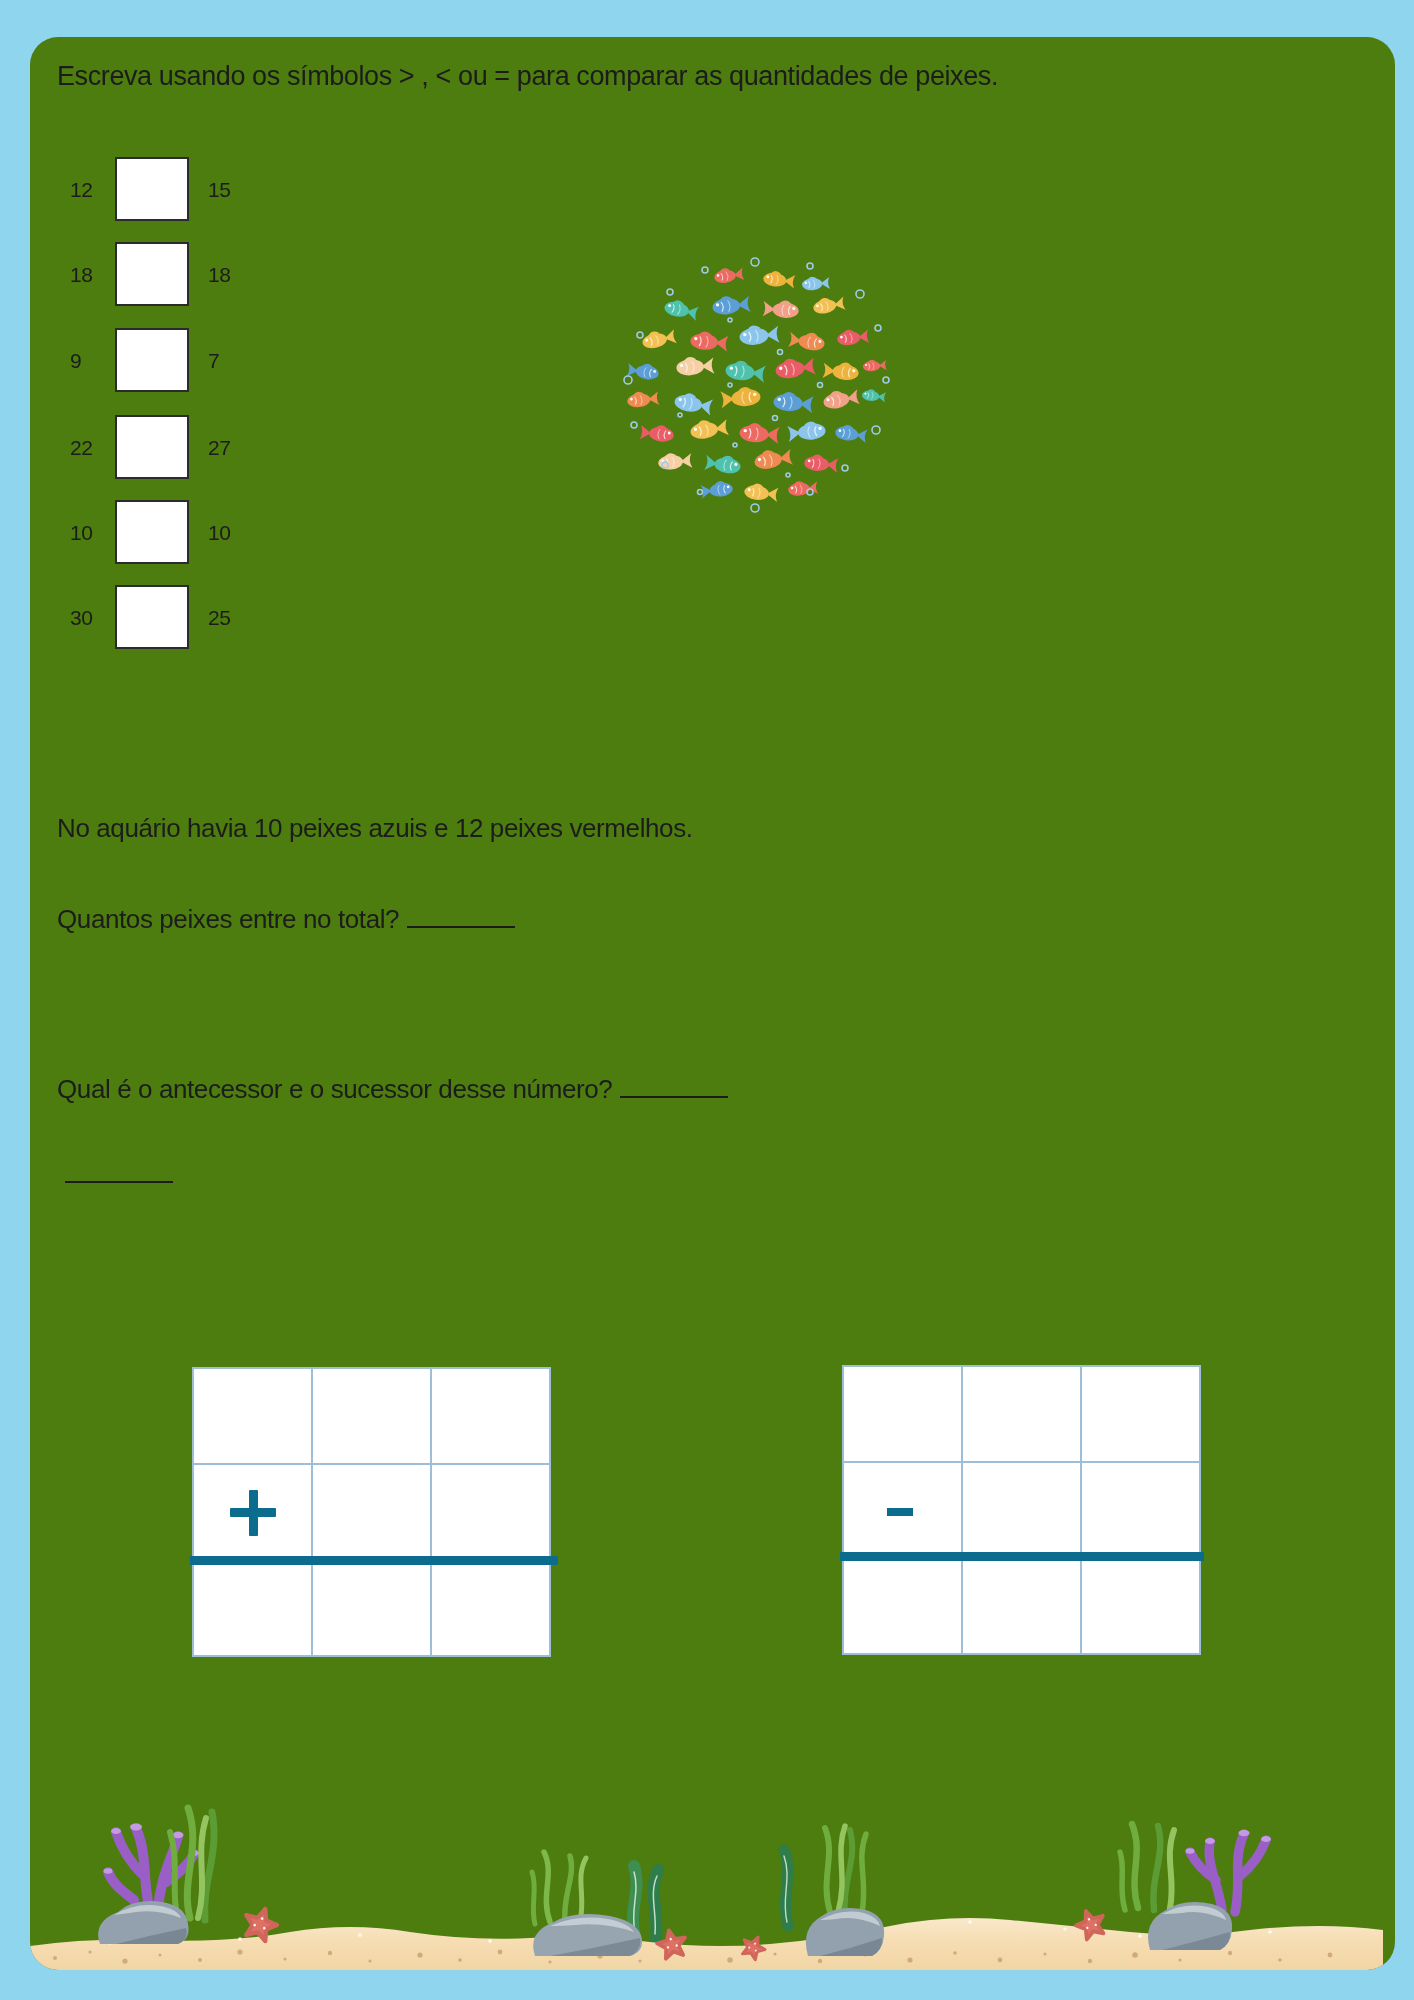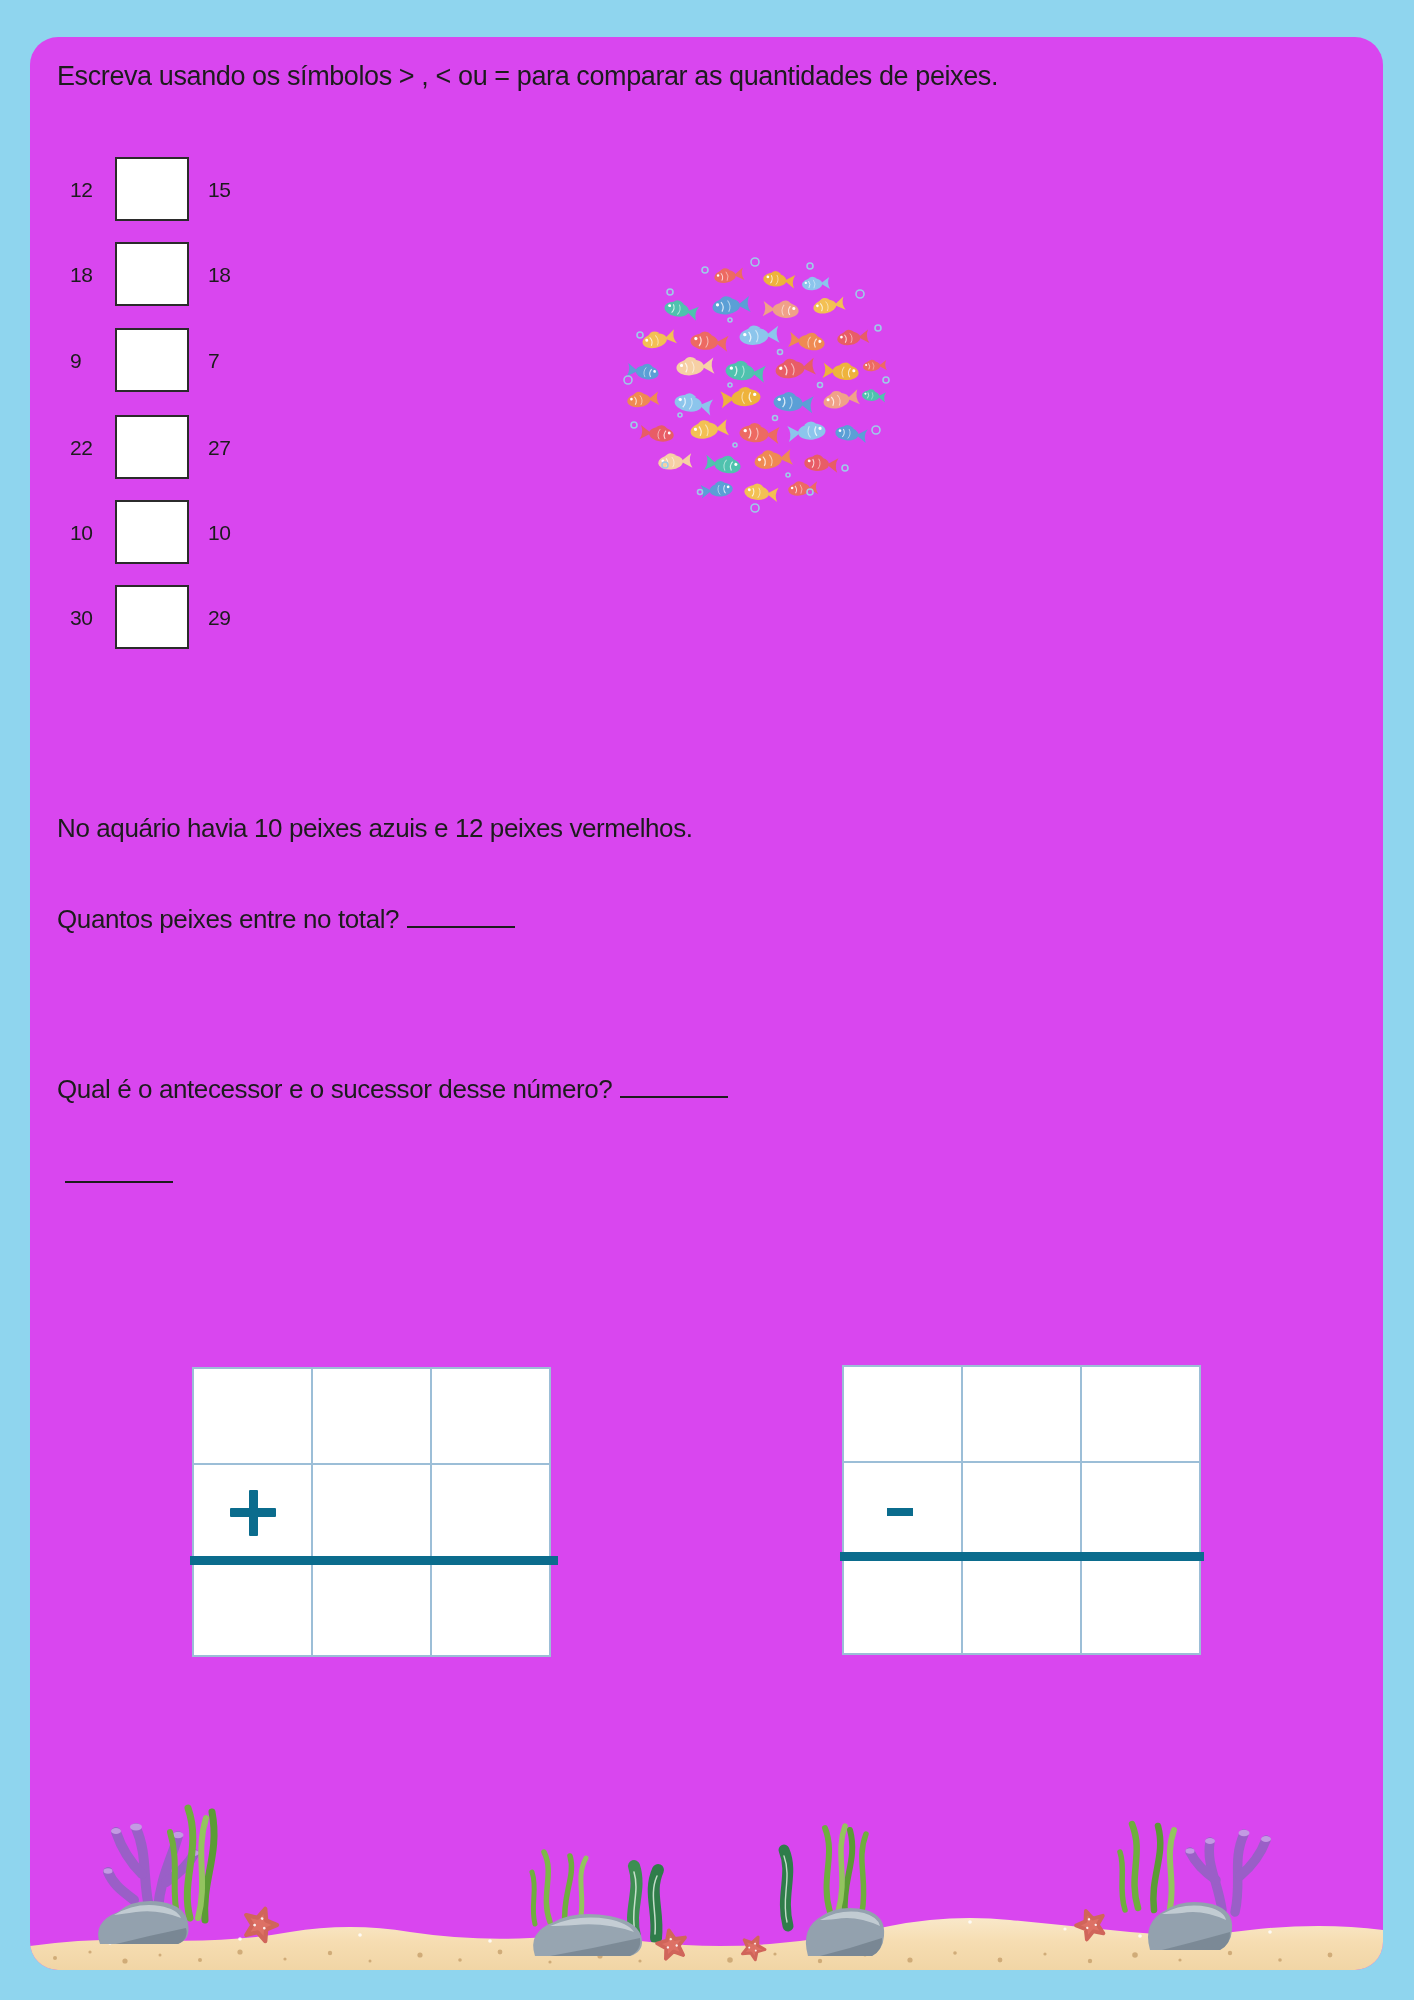--- a/index.html
+++ b/index.html
@@ -5,21 +5,21 @@
   html,body{margin:0;padding:0;}
   body{
     width:1414px;height:2000px;
     font-family:"Liberation Sans","DejaVu Sans",sans-serif;
     background:var(--border-blue,#8fd5ee);
     position:relative;overflow:hidden;
   }
   .canvas{position:absolute;inset:0;}
   .page{
     position:absolute;left:30px;top:37px;width:1353px;height:1933px;
-    background:#d946ef;border-radius:28px;overflow:hidden;
+    background:#4d7c0f;border-radius:28px;overflow:hidden;padding-left:12px;
   }
   .title{
     position:absolute;left:27px;top:24px;width:1100px;
     font-size:27px;letter-spacing:-.4px;color:var(--text,#1c1c1c);
   }
   
   .cmp-row{position:absolute;left:0;height:65px;width:320px;}
   .cmp-num{
     position:absolute;top:0;height:65px;display:flex;align-items:center;
     font-size:21px;letter-spacing:-.5px;color:var(--text,#1c1c1c);
@@ -80,21 +80,21 @@
     <span class="cmp-num right">27</span>
   </div>
   <div class="cmp-row" style="top:463px">
     <span class="cmp-num left">10</span>
     <div class="cmp-box"></div>
     <span class="cmp-num right">10</span>
   </div>
   <div class="cmp-row" style="top:548px">
     <span class="cmp-num left">30</span>
     <div class="cmp-box"></div>
-    <span class="cmp-num right">29</span>
+    <span class="cmp-num right">25</span>
   </div>
 
   <svg width="290" height="290" viewBox="0 0 290 290" style="position:absolute;left:580px;top:203px">
     <defs>
       <symbol id="fsh" viewBox="-24 -14 48 28" overflow="visible">
         <path d="M-10,-7 Q-5,-14 3,-8 L-2,-6 Z" fill="currentColor"></path>
         <ellipse cx="-4" cy="0" rx="14.5" ry="8.5" fill="currentColor"></ellipse>
         <path d="M8,0 L21,-8.5 Q16.5,0 21,8.5 Z" fill="currentColor"></path>
         <circle cx="-13" cy="-2.5" r="1.7" fill="#ffffff"></circle>
         <path d="M-9,-5 Q-5.5,0 -9,5" stroke="#ffffff" stroke-width="1.3" fill="none" opacity="0.75"></path>

